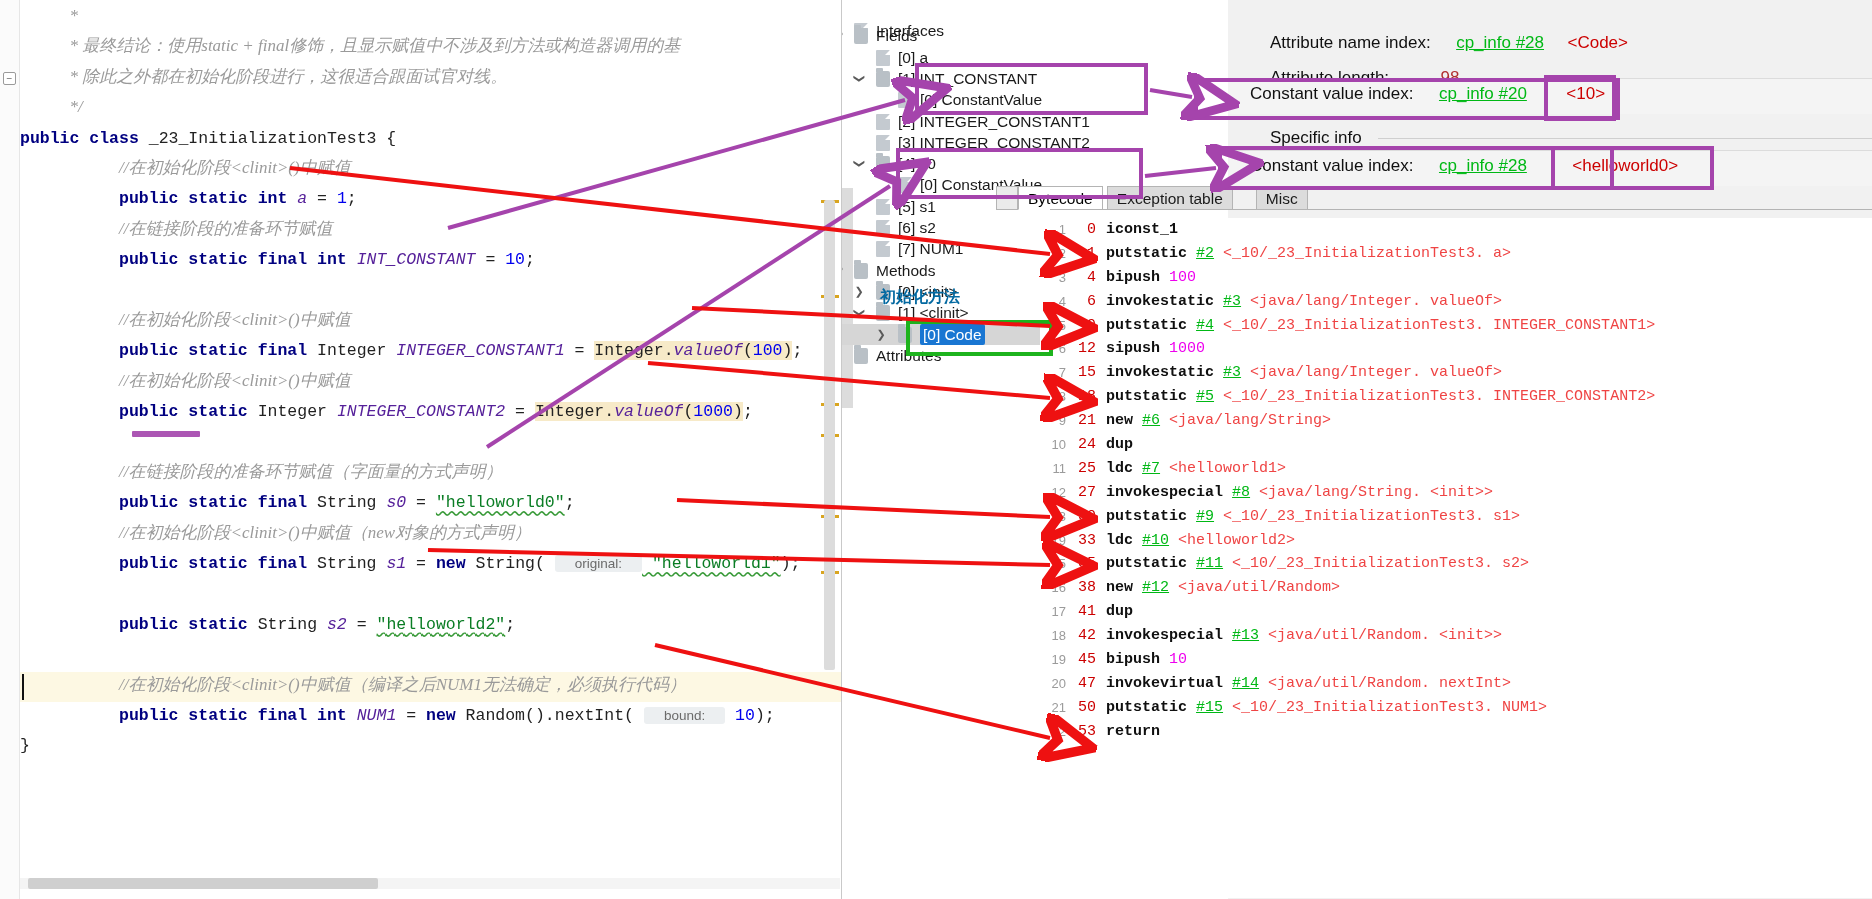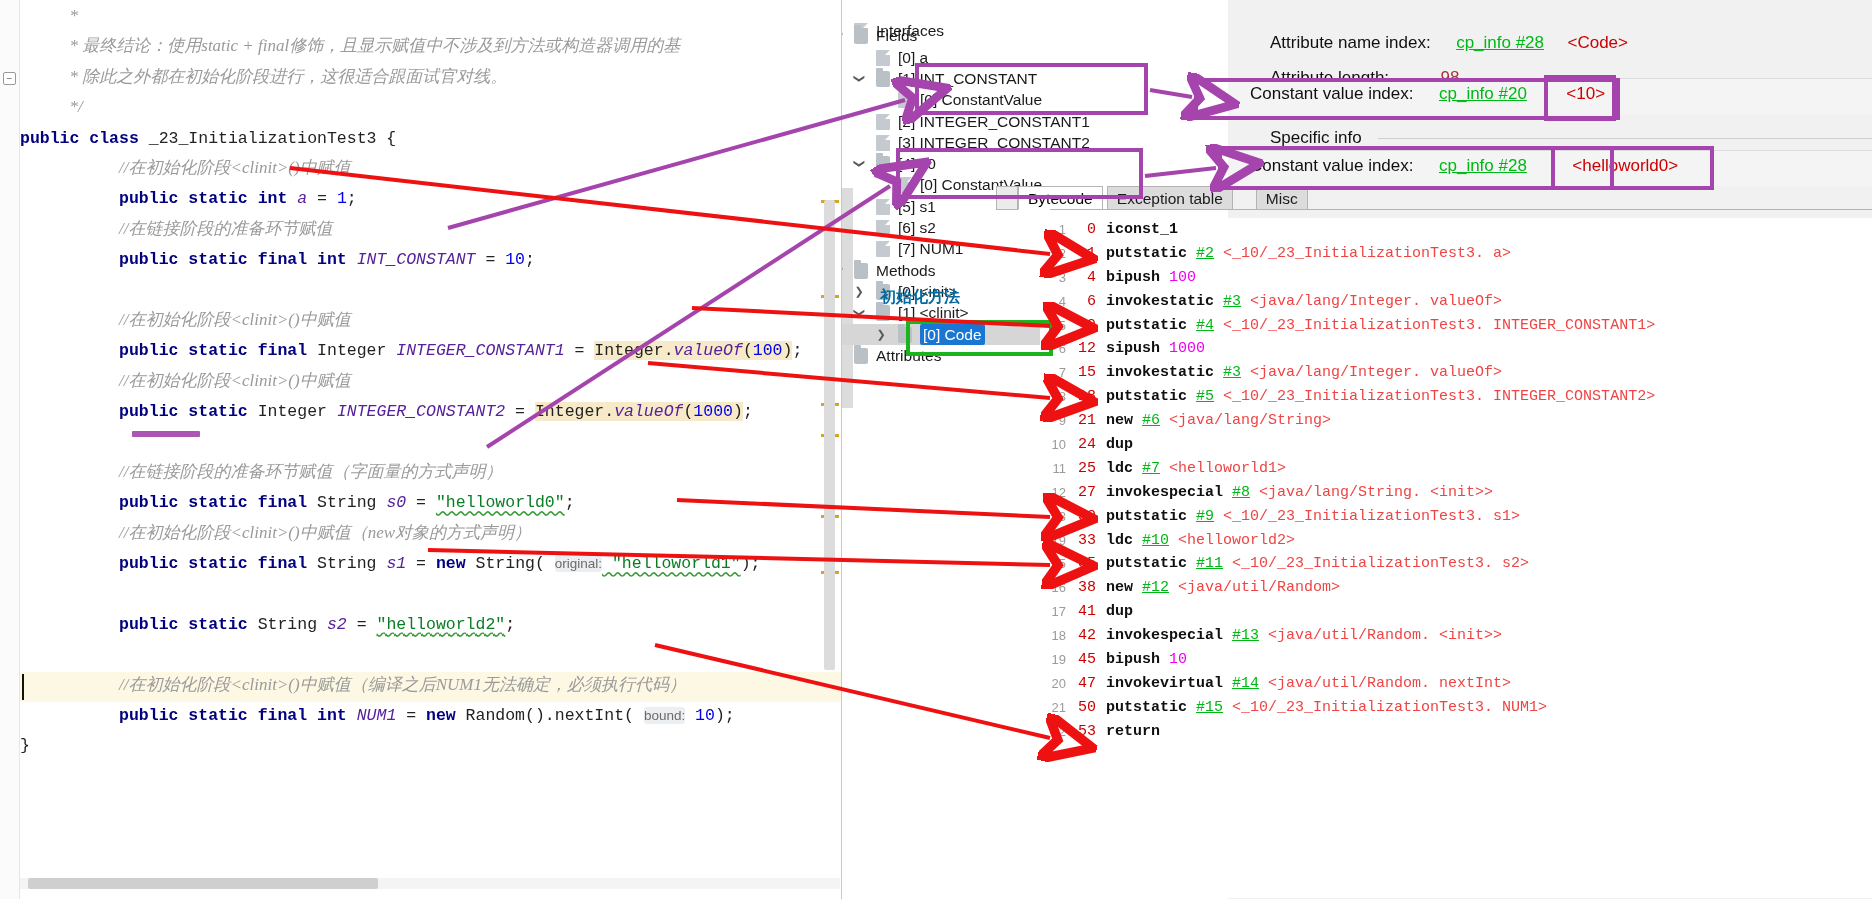--- a/index.html
+++ b/index.html
@@ -41,21 +41,21 @@
   .kw   { color:#000080; font-weight:bold; font-family:"Liberation Mono", monospace; font-size:16.5px;}
   .typ  { color:#222; font-family:"Liberation Mono", monospace; font-size:16.5px;}
   .cls  { color:#222; font-family:"Liberation Mono", monospace; font-size:16.5px;}
   .fld  { color:#56219a; font-style:italic; font-family:"Liberation Mono", monospace; font-size:16.5px;}
   .num  { color:#0000ee; font-family:"Liberation Mono", monospace; font-size:16.5px;}
   .str  { color:#0a7d24; font-family:"Liberation Mono", monospace; font-size:16.5px;
           text-decoration:underline wavy #3a9b3a; text-underline-offset:3px;}
   .cmt  { color:#9a9a9a; font-style:italic; font-family:"Liberation Serif", serif; font-size:17px;}
   .punc { color:#222; font-family:"Liberation Mono", monospace; font-size:16.5px;}
   .hint { background:#eceff1; color:#6b6b6b; border-radius:3px;
-          padding:1px 0; font-family:"Liberation Sans", sans-serif; font-size:13.5px; }
+          padding:1px 20px; font-family:"Liberation Sans", sans-serif; font-size:13.5px; }
   .hl   { background:#f7eac8; }
   #caretline {
     position:absolute; left:20px; top:672px; width:822px; height:30px;
     background:#fdf8e3;
   }
   #caret {
     position:absolute; left:22px; top:674px; width:2px; height:26px; background:#111;
   }
   #hscroll-track {
     position:absolute; left:20px; bottom:10px; width:820px; height:11px; background:#f4f4f4;

